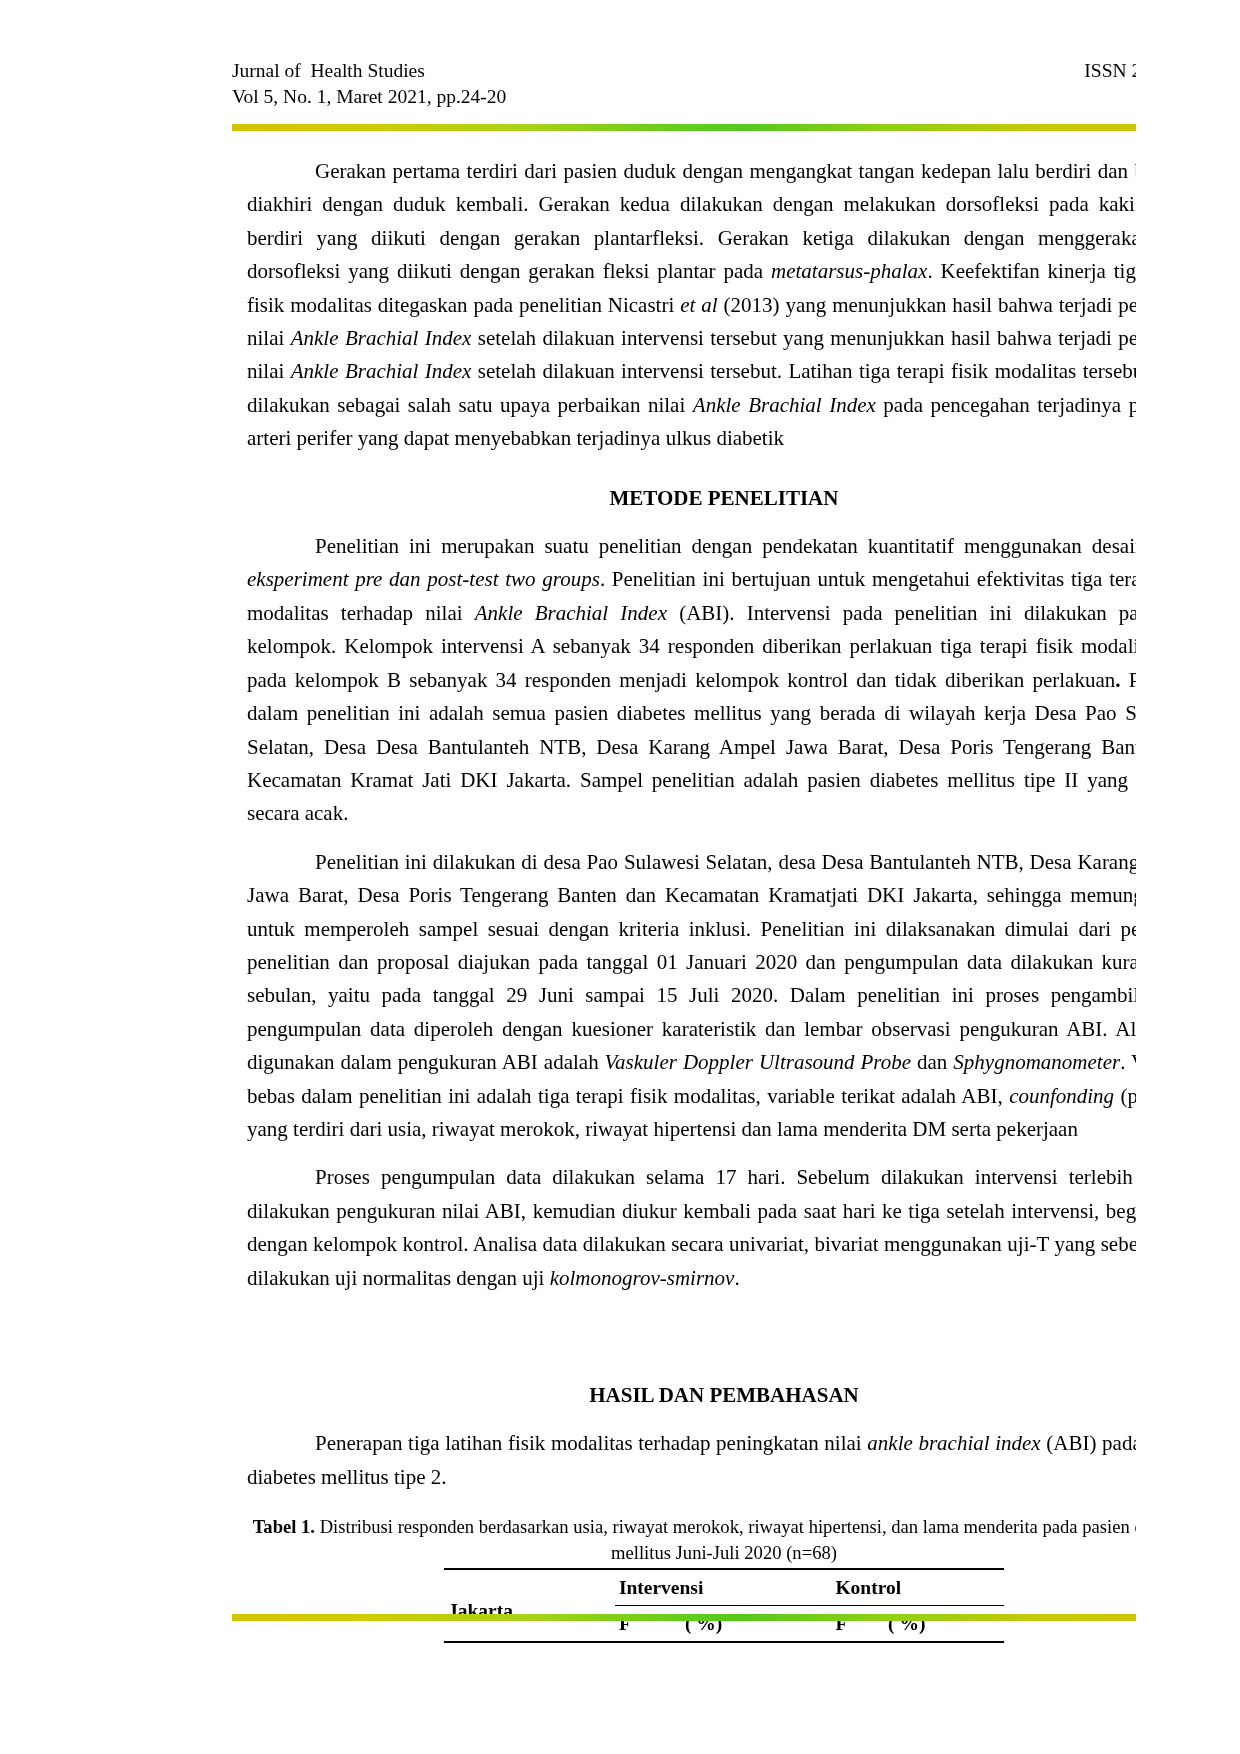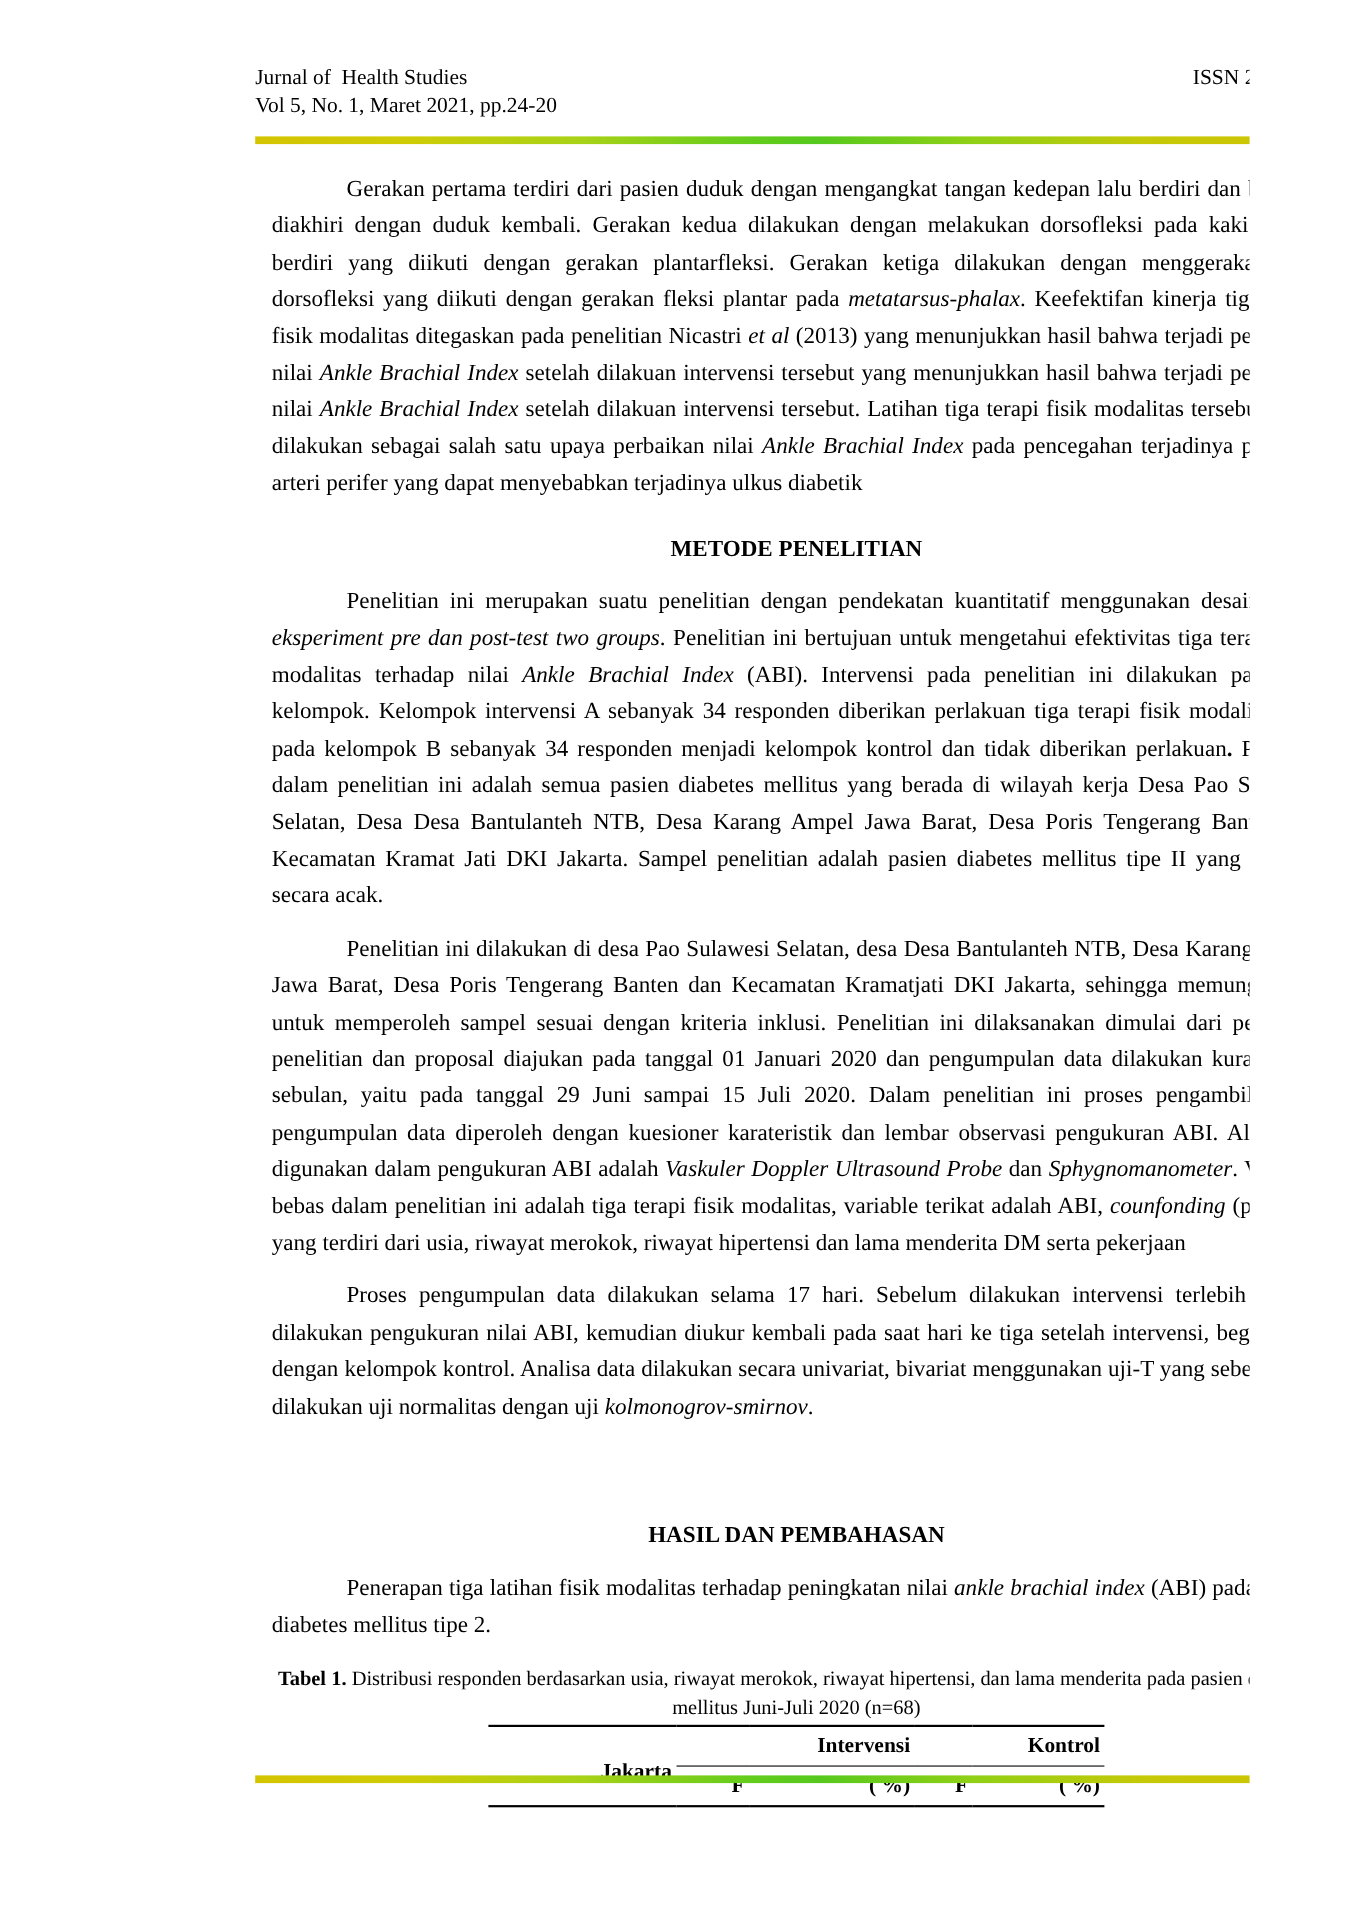--- a/index.html
+++ b/index.html
@@ -98,21 +98,21 @@
   }
   .tbl-caption .lbl { font-weight: bold; }
   table.data {
     border-collapse: collapse;
     margin: 0 auto;
     width: 560px;
     font-size: 19.5px;
   }
   table.data th {
     font-weight: bold;
-    text-align: right;
+    text-align: left;
     padding: 5px 4px;
     line-height: 25px;
   }
   table.data th.variabel {
     padding-top: 14px;
   }
   .bt-thick { border-top: 2.4px solid #000; }
   .bb-thick { border-bottom: 2.4px solid #000; }
   .bb-thin  { border-bottom: 1.4px solid #000; }
 

